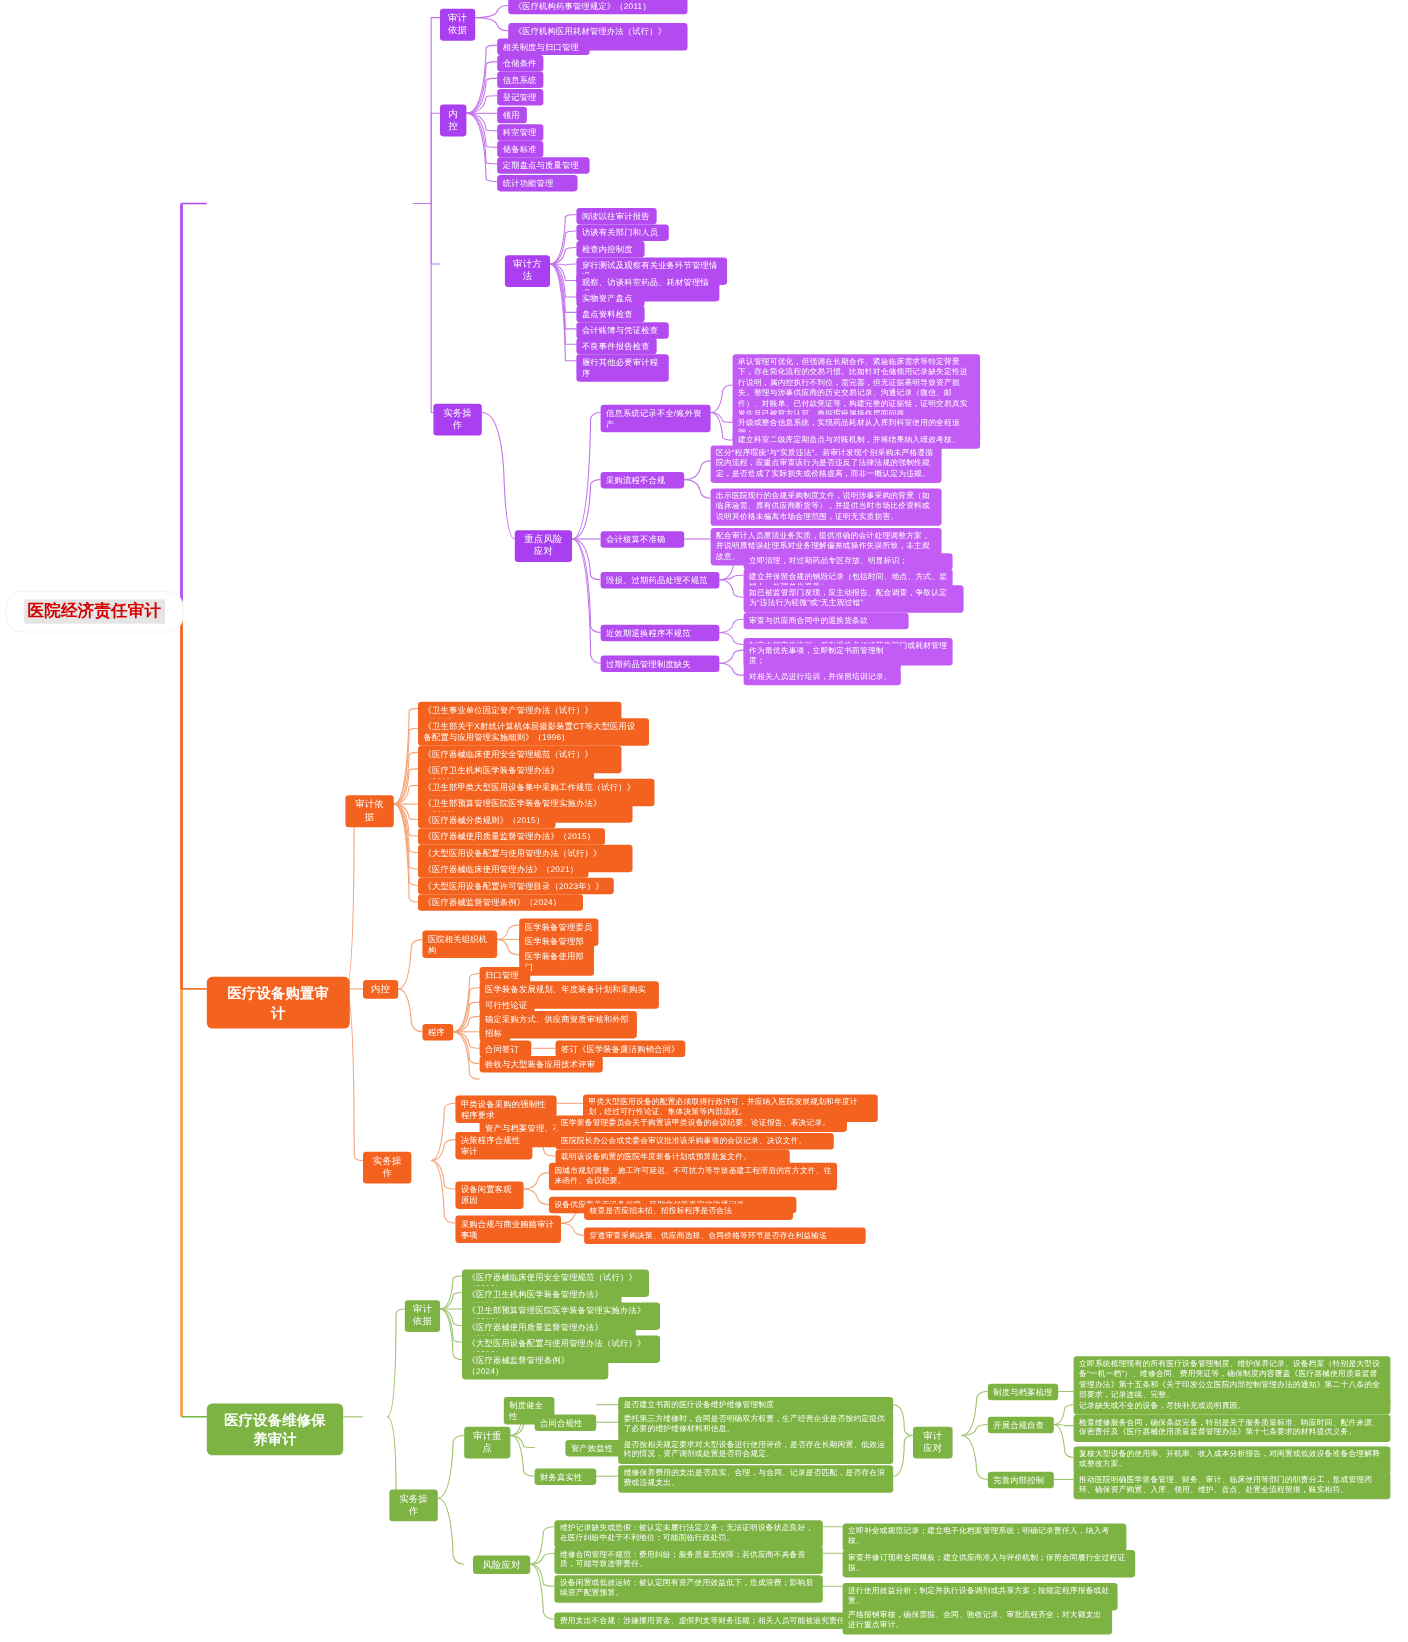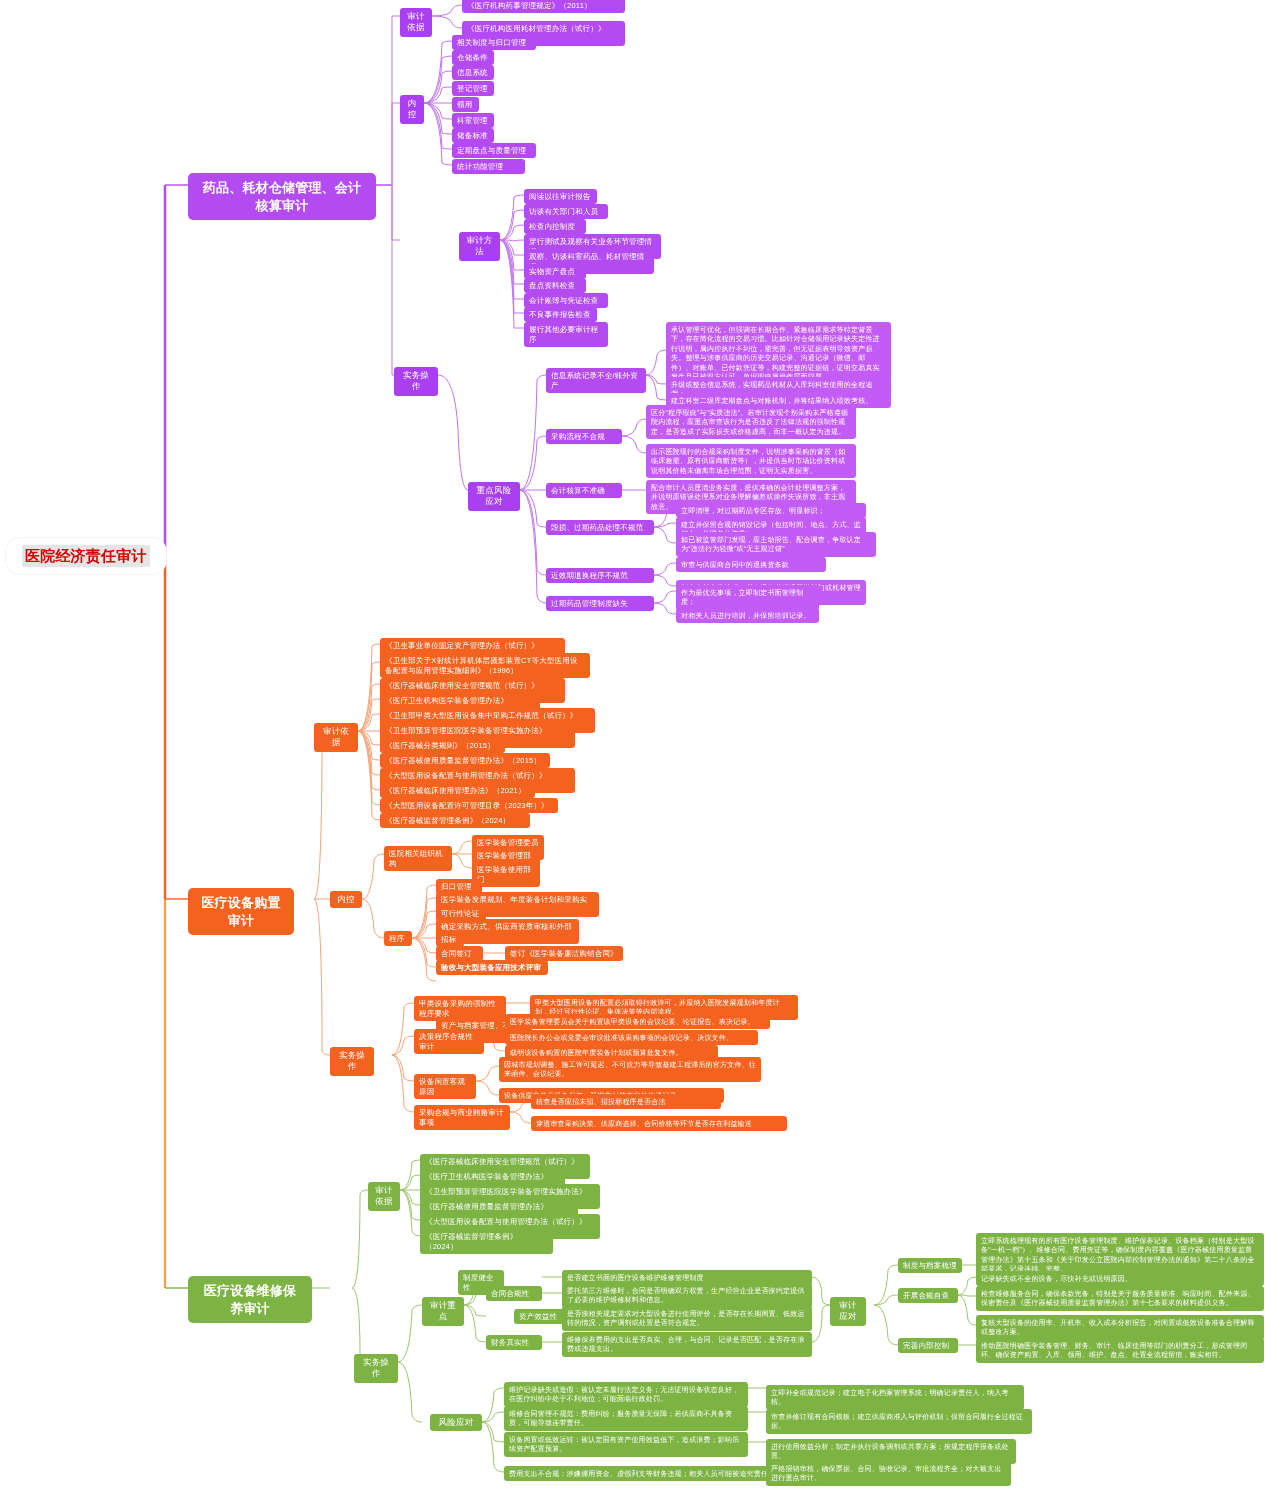--- a/index.html
+++ b/index.html
@@ -193,21 +193,20 @@
     <path d="M748,1388 L766,1388" stroke="#9ec46f" stroke-width="1" fill="none"></path>
     <path d="M748,1412 L766,1412" stroke="#9ec46f" stroke-width="1" fill="none"></path>
     <path d="M748,1442 L766,1442" stroke="#9ec46f" stroke-width="1" fill="none"></path>
     <path d="M748,1472 L766,1472" stroke="#9ec46f" stroke-width="1" fill="none"></path>
   </svg>
 
   <div class="node root" style="left:6px;top:538px;">
     <span class="hl">医院经济责任审计</span>
   </div>
 
-  <div class="node l1 purple" style="left:188px;top:173px;width:188px;">药品、耗材仓储管理、会计核算审计</div>
 
   <div class="node l2 purple" style="left:400px;top:8px;width:32px;">审计依据</div>
   <div class="node l3 purple" style="left:462px;top:-2px;width:163px;">《医疗机构药事管理规定》（2011）</div>
   <div class="node l3 purple" style="left:462px;top:21px;width:163px;">《医疗机构医用耗材管理办法（试行）》（2019）</div>
 
   <div class="node l2 purple" style="left:400px;top:95px;width:24px;">内控</div>
   <div class="node l3 purple" style="left:452px;top:35px;width:84px;">相关制度与归口管理</div>
   <div class="node l3 purple" style="left:452px;top:50px;width:42px;">仓储条件</div>
   <div class="node l3 purple" style="left:452px;top:65px;width:42px;">信息系统</div>
   <div class="node l3 purple" style="left:452px;top:81px;width:42px;">登记管理</div>
@@ -250,21 +249,21 @@
   <div class="node l4 purple" style="left:676px;top:532px;width:200px;">如已被监管部门发现，应主动报告、配合调查，争取认定为“违法行为轻微”或“无主观过错”</div>
 
   <div class="node l3 purple" style="left:546px;top:568px;width:108px;">近效期退换程序不规范</div>
   <div class="node l4 purple" style="left:676px;top:557px;width:150px;">审查与供应商合同中的退换货条款</div>
   <div class="node l4 purple" style="left:676px;top:580px;width:190px;">制定内部审批流程，所有退换必须经药学部门或耗材管理部门审核批准。</div>
 
   <div class="node l3 purple" style="left:546px;top:596px;width:108px;">过期药品管理制度缺失</div>
   <div class="node l4 purple" style="left:676px;top:585px;width:143px;">作为最优先事项，立即制定书面管理制度；</div>
   <div class="node l4 purple" style="left:676px;top:608px;width:143px;">对相关人员进行培训，并保留培训记录。</div>
 
-  <div class="node l1 orange" style="left:188px;top:888px;width:106px;">医疗设备购置审计</div>
+  <div class="node l1 orange" style="left:188px;top:888px;width:130px;">医疗设备购置审计</div>
 
   <div class="node l2 orange" style="left:314px;top:723px;width:44px;">审计依据</div>
   <div class="node l3 orange" style="left:380px;top:638px;width:185px;">《卫生事业单位固定资产管理办法（试行）》（1987）</div>
   <div class="node l3 orange" style="left:380px;top:653px;width:210px;">《卫生部关于X射线计算机体层摄影装置CT等大型医用设备配置与应用管理实施细则》（1996）</div>
   <div class="node l3 orange" style="left:380px;top:678px;width:185px;">《医疗器械临床使用安全管理规范（试行）》（2010）</div>
   <div class="node l3 orange" style="left:380px;top:693px;width:160px;">《医疗卫生机构医学装备管理办法》（2011）</div>
   <div class="node l3 orange" style="left:380px;top:708px;width:215px;">《卫生部甲类大型医用设备集中采购工作规范（试行）》（2012）</div>
   <div class="node l3 orange" style="left:380px;top:723px;width:195px;">《卫生部预算管理医院医学装备管理实施办法》（2013）</div>
   <div class="node l3 orange" style="left:380px;top:738px;width:125px;">《医疗器械分类规则》（2015）</div>
   <div class="node l3 orange" style="left:380px;top:753px;width:170px;">《医疗器械使用质量监督管理办法》（2015）</div>
@@ -281,21 +280,21 @@
   <div class="node l3 orange" style="left:472px;top:862px;width:68px;">医学装备使用部门</div>
 
   <div class="node l3 orange" style="left:384px;top:931px;width:28px;">程序</div>
   <div class="node l3 orange" style="left:436px;top:879px;width:46px;">归口管理</div>
   <div class="node l3 orange" style="left:436px;top:892px;width:163px;">医学装备发展规划、年度装备计划和采购实施计划</div>
   <div class="node l3 orange" style="left:436px;top:906px;width:50px;">可行性论证</div>
   <div class="node l3 orange" style="left:436px;top:919px;width:143px;">确定采购方式、供应商资质审核和外部审批</div>
   <div class="node l3 orange" style="left:436px;top:932px;width:28px;">招标</div>
   <div class="node l3 orange" style="left:436px;top:946px;width:47px;">合同签订</div>
   <div class="node l3 orange" style="left:505px;top:946px;width:118px;">签订《医学装备廉洁购销合同》</div>
-  <div class="node l3 orange" style="left:436px;top:960px;width:112px;font-weight:bold;">验收与大型装备应用技术评审</div>
+  <div class="node l3 orange" style="left:436px;top:960px;width:112px;">验收与大型装备应用技术评审</div>
   <div class="node l3 orange" style="left:436px;top:1018px;width:96px;">资产与档案管理、不良事项报告</div>
 
   <div class="node l2 orange" style="left:330px;top:1047px;width:44px;">实务操作</div>
 
   <div class="node l3 orange" style="left:414px;top:996px;width:92px;">甲类设备采购的强制性程序要求</div>
   <div class="node l4 orange" style="left:530px;top:995px;width:268px;">甲类大型医用设备的配置必须取得行政许可，并应纳入医院发展规划和年度计划，经过可行性论证、集体决策等内部流程。</div>
 
   <div class="node l3 orange" style="left:414px;top:1029px;width:70px;">决策程序合规性审计</div>
   <div class="node l4 orange" style="left:505px;top:1014px;width:265px;">医学装备管理委员会关于购置该甲类设备的会议纪要、论证报告、表决记录。</div>
   <div class="node l4 orange" style="left:505px;top:1030px;width:253px;">医院院长办公会或党委会审议批准该采购事项的会议记录、决议文件。</div>

